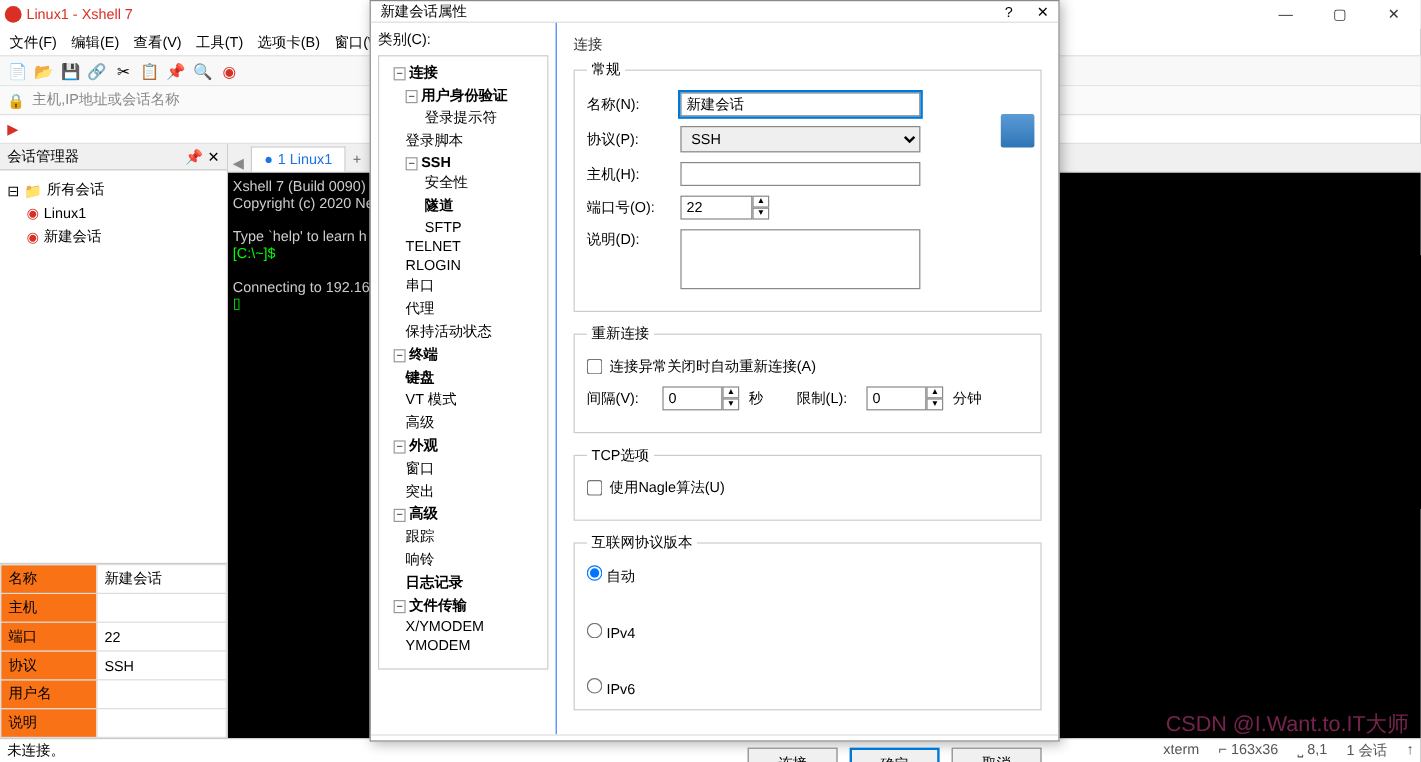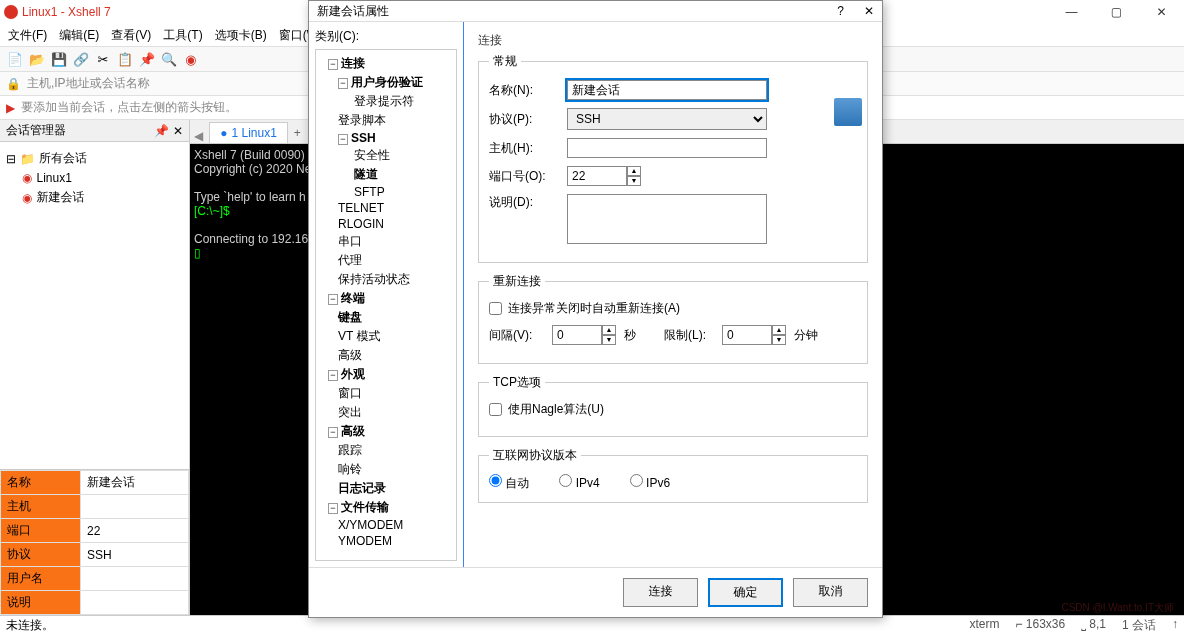--- a/index.html
+++ b/index.html
@@ -84,29 +84,29 @@
 .row select { width: 200px; }
 .row .host { width: 200px; }
 .row .port { width: 60px; }
 .row textarea { width: 200px; height: 50px; resize: none; }
 .numspin { display: inline-flex; }
 .numspin input { width: 50px; }
 .spin-buttons { display: flex; flex-direction: column; }
 .spin-buttons span { font-size: 7px; border: 1px solid #888; width: 14px; text-align: center; line-height: 8px; }
 
 .checkbox-row { display: flex; align-items: center; gap: 6px; margin-bottom: 8px; }
-.radio-group { display: flex; gap: 30px; }
+.radio-group { display: flex; gap: 30px; flex-direction: column; }
 
 .dlg-buttons { display: flex; justify-content: flex-end; gap: 10px; padding: 10px 14px; border-top: 1px solid #ddd; }
 .btn { min-width: 75px; padding: 4px 12px; border: 1px solid #888; background: #f0f0f0; text-align: center; }
 .btn.primary { border: 2px solid #0078d7; }
 
 .icon-computer { width: 28px; height: 28px; background: linear-gradient(#5b9bd5,#2e75b6); position: absolute; right: 20px; top: 76px; border-radius: 2px; }
 
-.watermark { position: absolute; right: 10px; bottom: 20px; color: #7f1d1d; font-size: 10px; opacity: 0.5; }
+.watermark { position: absolute; right: 10px; bottom: 20px; color: #ec4899; font-size: 18px; opacity: 0.5; }
 </style>
 </head>
 <body>
 
 <div class="titlebar">
   <span class="logo"></span>
   <span class="title">Linux1 - Xshell 7</span>
   <div class="win-controls">
     <div>—</div>
     <div>▢</div>
@@ -135,21 +135,20 @@
   <span class="tb-icon swirl">◉</span>
 </div>
 
 <div class="addrbar">
   <span>🔒</span>
   <span class="hint">主机,IP地址或会话名称</span>
 </div>
 
 <div class="tipbar">
   <span class="flag">▶</span>
-  <span>要添加当前会话，点击左侧的箭头按钮。</span>
 </div>
 
 <div class="main">
   <div class="left-panel">
     <div class="panel-header">
       <span>会话管理器</span>
       <span>📌 ✕</span>
     </div>
     <div class="session-tree">
       <div class="tree-item root">

